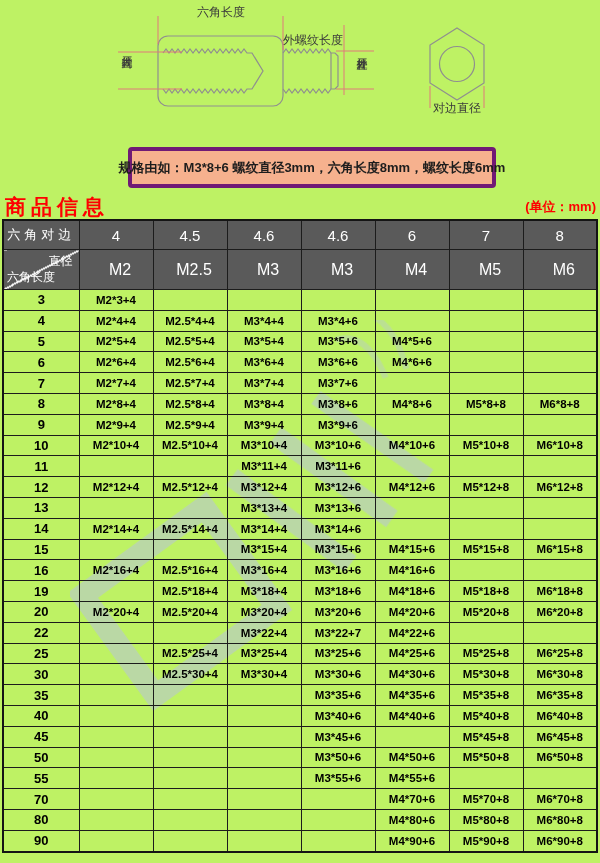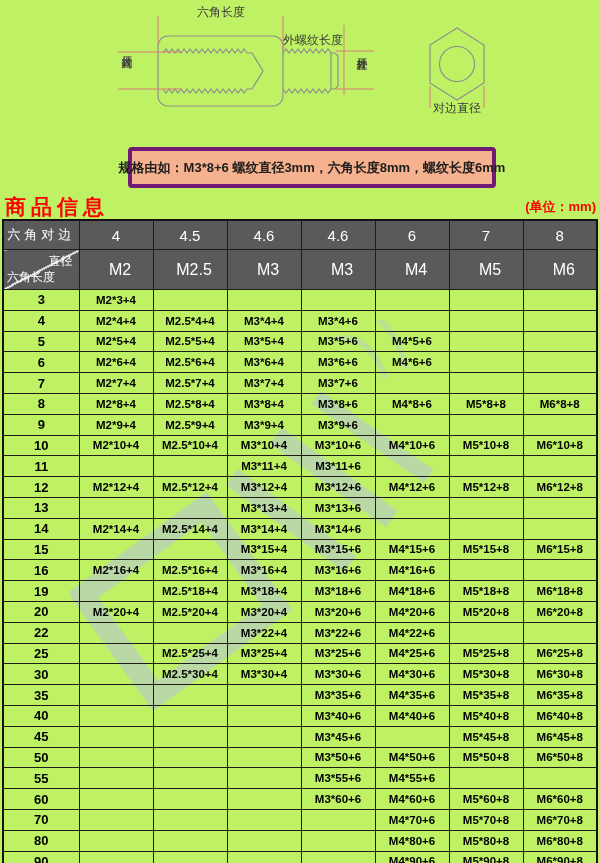--- a/index.html
+++ b/index.html
@@ -302,21 +302,21 @@
           <td>M3*20+6</td>
           <td>M4*20+6</td>
           <td>M5*20+8</td>
           <td>M6*20+8</td>
         </tr>
         <tr>
           <th class="rowhead">22</th>
           <td></td>
           <td></td>
           <td>M3*22+4</td>
-          <td>M3*22+6</td>
+          <td>M3*22+7</td>
           <td>M4*22+6</td>
           <td></td>
           <td></td>
         </tr>
         <tr>
           <th class="rowhead">25</th>
           <td></td>
           <td>M2.5*25+4</td>
           <td>M3*25+4</td>
           <td>M3*25+6</td>
@@ -378,30 +378,20 @@
           <th class="rowhead">55</th>
           <td></td>
           <td></td>
           <td></td>
           <td>M3*55+6</td>
           <td>M4*55+6</td>
           <td></td>
           <td></td>
         </tr>
         <tr>
-          <th class="rowhead">60</th>
-          <td></td>
-          <td></td>
-          <td></td>
-          <td>M3*60+6</td>
-          <td>M4*60+6</td>
-          <td>M5*60+8</td>
-          <td>M6*60+8</td>
-        </tr>
-        <tr>
           <th class="rowhead">70</th>
           <td></td>
           <td></td>
           <td></td>
           <td></td>
           <td>M4*70+6</td>
           <td>M5*70+8</td>
           <td>M6*70+8</td>
         </tr>
         <tr>

